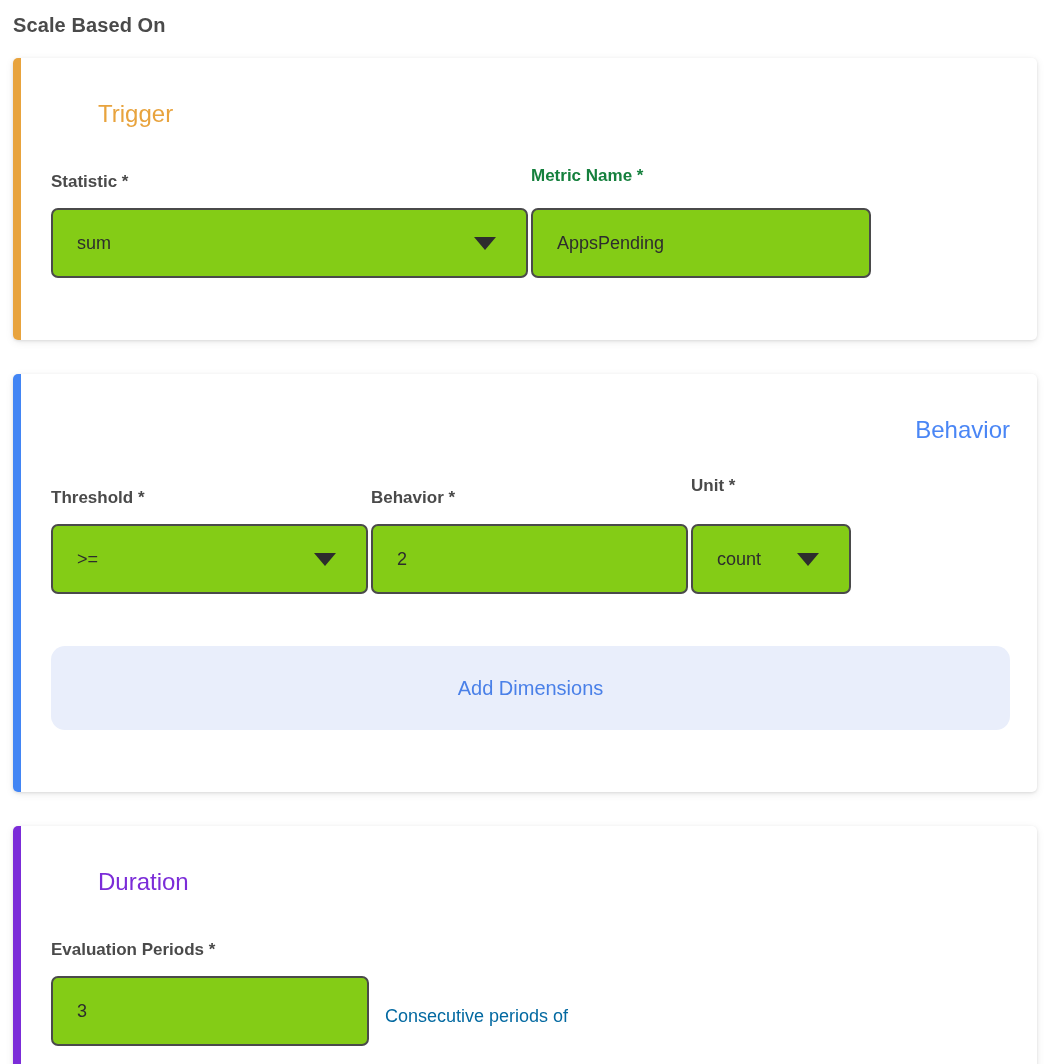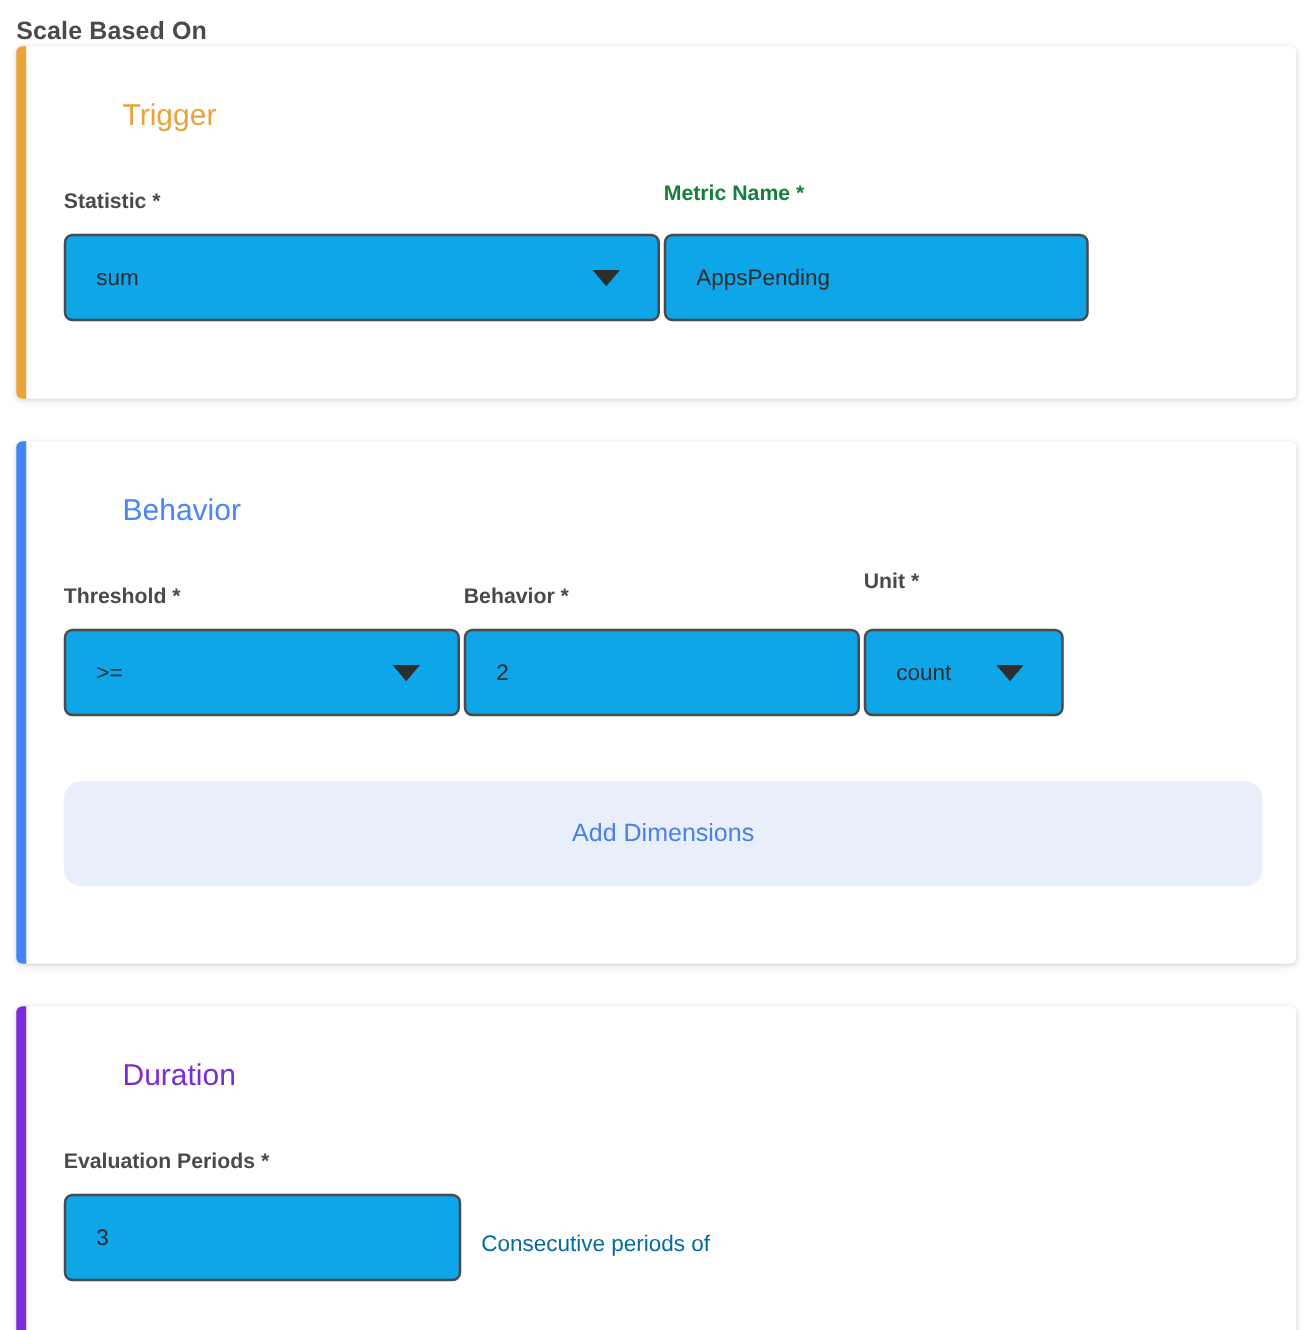--- a/index.html
+++ b/index.html
@@ -7,20 +7,21 @@
   body {
     background: #ffffff;
     font-family: "Liberation Sans", "DejaVu Sans", sans-serif;
     color: #4a4a4a;
   }
   .page { padding: 14px 15px 0 13px; }
   .page-title {
     font-size: 20px;
     font-weight: 700;
     color: #4a4a4a;
+    margin-bottom: 21px;
     letter-spacing: 0.1px;
   }
   .card {
     position: relative;
     background: #fff;
     border-radius: 5px;
     box-shadow: 0 1px 3px rgba(0,0,0,0.10), 0 2px 8px rgba(0,0,0,0.08);
     padding: 42px 27px 62px 38px;
     margin-bottom: 34px;
   }
@@ -33,39 +34,39 @@
   .card.trigger  .accent { background: #e8a33d; }
   .card.behavior .accent { background: #4285f4; }
   .card.duration .accent { background: #7b2cd8; }
   .section-title {
     font-size: 24px;
     font-weight: 400;
     margin-bottom: 44px;
     margin-left: 47px;
   }
   .card.trigger  .section-title { color: #e8a33d; }
-  .card.behavior .section-title { color: #4a86f5; }
+  .card.behavior .section-title { color: #4a86f5; text-align: right; }
   .card.duration .section-title { color: #7b2cd8; }
   .row { display: flex; gap: 3px; align-items: center; }
   .field { display: flex; flex-direction: column; }
   .field-label {
     font-size: 17px;
     font-weight: 600;
     color: #4a4a4a;
     margin-bottom: 16px;
     white-space: nowrap;
   }
   .field-label.muted { color: #15803d; }
   .raised-6  { position: relative; top: -6px; }
   .raised-12 { position: relative; top: -12px; }
   .control {
     height: 70px;
     border: 2px solid #4a4a4a;
     border-radius: 7px;
-    background: #0ea5e9;
+    background: #84cc16;
     font-size: 18px;
     color: #2d2d2d;
     font-family: inherit;
   }
   .select {
     display: flex;
     align-items: center;
     justify-content: space-between;
     padding: 0 30px 0 24px;
     cursor: pointer;

